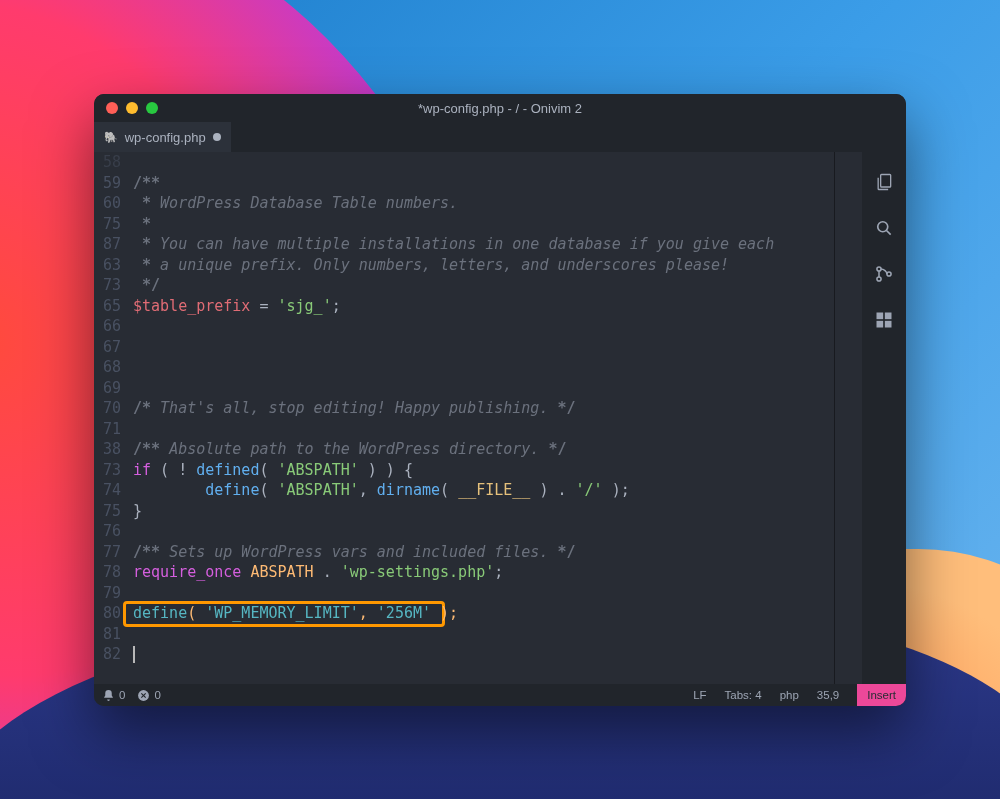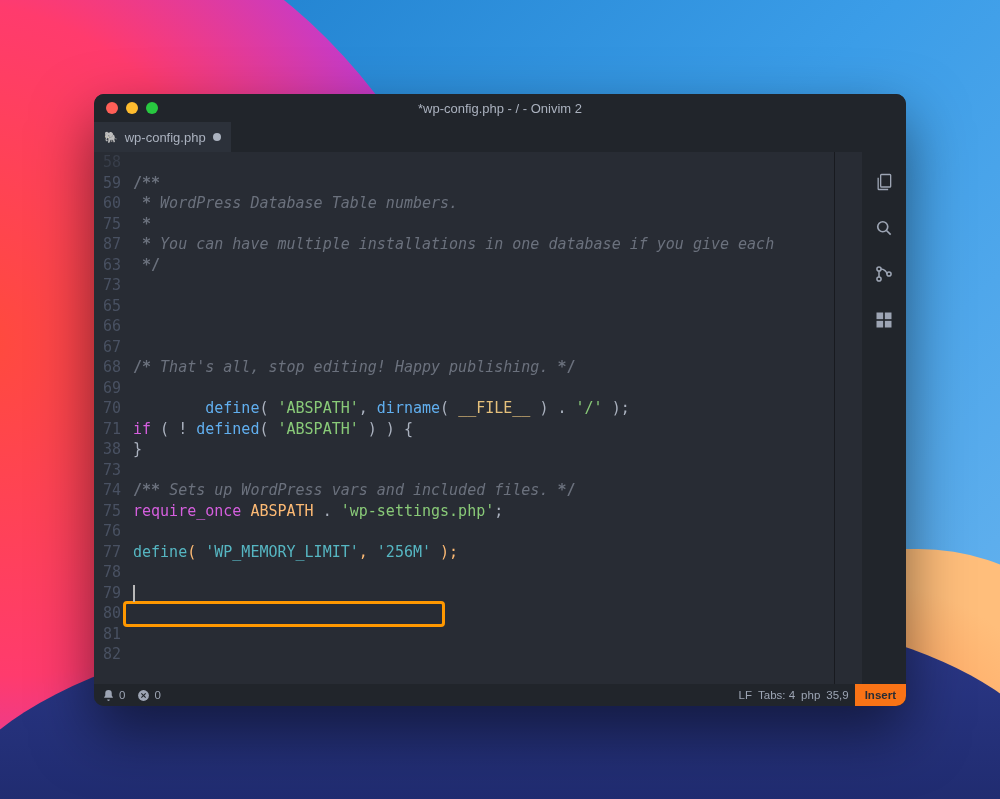--- a/index.html
+++ b/index.html
@@ -173,29 +173,29 @@
   height: 22px;
   background: #21252b;
   display: flex;
   align-items: center;
   font-size: 11.5px;
   color: #9da5b4;
   flex-shrink: 0;
 }
 .status-left { display: flex; align-items: center; gap: 12px; padding-left: 8px; }
 .status-item { display: flex; align-items: center; gap: 4px; }
-.status-right { margin-left: auto; display: flex; align-items: center; gap: 6px; padding-right: 0; }
+.status-right { margin-left: auto; display: flex; align-items: center; gap: 18px; padding-right: 0; }
 .status-mode {
-  background: #f97316;
+  background: #ec4899;
   color: #282c34;
   padding: 0 10px;
   height: 22px;
   display: flex;
   align-items: center;
-  font-weight: 700;
+  font-weight: 400;
 }
 .bell-icon, .error-icon { width: 13px; height: 13px; }
 </style>
 </head>
 <body>
 
 <div class="bg-shape-1"></div>
 <div class="bg-shape-3"></div>
 <div class="bg-shape-2"></div>
 
@@ -250,29 +250,32 @@
       </div>
 
       <div class="code">
         <div class="highlight-box" style="left:-4px; top:449px; width:322px; height:26px;"></div>
 
         <div class="code-line"></div>
         <div class="code-line"><span class="c-commentbold">/**</span></div>
         <div class="code-line"><span class="c-commentbold"> * </span><span class="c-comment">WordPress Database Table numbers.</span></div>
         <div class="code-line"><span class="c-commentbold"> *</span></div>
         <div class="code-line"><span class="c-commentbold"> * </span><span class="c-comment">You can have multiple installations in one database if you give each</span></div>
+        <div class="code-line"><span class="c-commentbold"> * </span><span class="c-comment">a unique prefix. Only numbers, letters, and underscores please!</span></div>
         <div class="code-line"><span class="c-commentbold"> */</span></div>
+        <div class="code-line"><span class="c-var-red">$table_prefix</span><span class="c-punc"> = </span><span class="c-string">'sjg_'</span><span class="c-punc">;</span></div>
         <div class="code-line"></div>
         <div class="code-line"></div>
         <div class="code-line"></div>
         <div class="code-line"></div>
         <div class="code-line"><span class="c-commentbold">/* </span><span class="c-comment">That's all, stop editing! Happy publishing.</span><span class="c-commentbold"> */</span></div>
         <div class="code-line"></div>
+        <div class="code-line"><span class="c-commentbold">/** </span><span class="c-comment">Absolute path to the WordPress directory.</span><span class="c-commentbold"> */</span></div>
+        <div class="code-line"><span class="c-keyword">if</span><span class="c-punc"> ( ! </span><span class="c-func">defined</span><span class="c-punc">( </span><span class="c-string">'ABSPATH'</span><span class="c-punc"> ) ) {</span></div>
         <div class="code-line"><span>        </span><span class="c-func">define</span><span class="c-punc">( </span><span class="c-string">'ABSPATH'</span><span class="c-punc">, </span><span class="c-func">dirname</span><span class="c-punc">( </span><span class="c-const">__FILE__</span><span class="c-punc"> ) . </span><span class="c-string">'/'</span><span class="c-punc"> );</span></div>
-        <div class="code-line"><span class="c-keyword">if</span><span class="c-punc"> ( ! </span><span class="c-func">defined</span><span class="c-punc">( </span><span class="c-string">'ABSPATH'</span><span class="c-punc"> ) ) {</span></div>
         <div class="code-line"><span class="c-punc">}</span></div>
         <div class="code-line"></div>
         <div class="code-line"><span class="c-commentbold">/** </span><span class="c-comment">Sets up WordPress vars and included files.</span><span class="c-commentbold"> */</span></div>
         <div class="code-line"><span class="c-keyword">require_once</span><span> </span><span class="c-white">ABSPATH</span><span class="c-punc"> . </span><span class="c-string">'wp-settings.php'</span><span class="c-punc">;</span></div>
         <div class="code-line"></div>
         <div class="code-line"><span class="c-cyan">define</span><span class="c-white">( </span><span class="c-cyan">'WP_MEMORY_LIMIT'</span><span class="c-white">, </span><span class="c-cyan">'256M'</span><span class="c-white"> );</span></div>
         <div class="code-line"></div>
         <div class="code-line"><span class="cursor-line"></span></div>
       </div>
 

